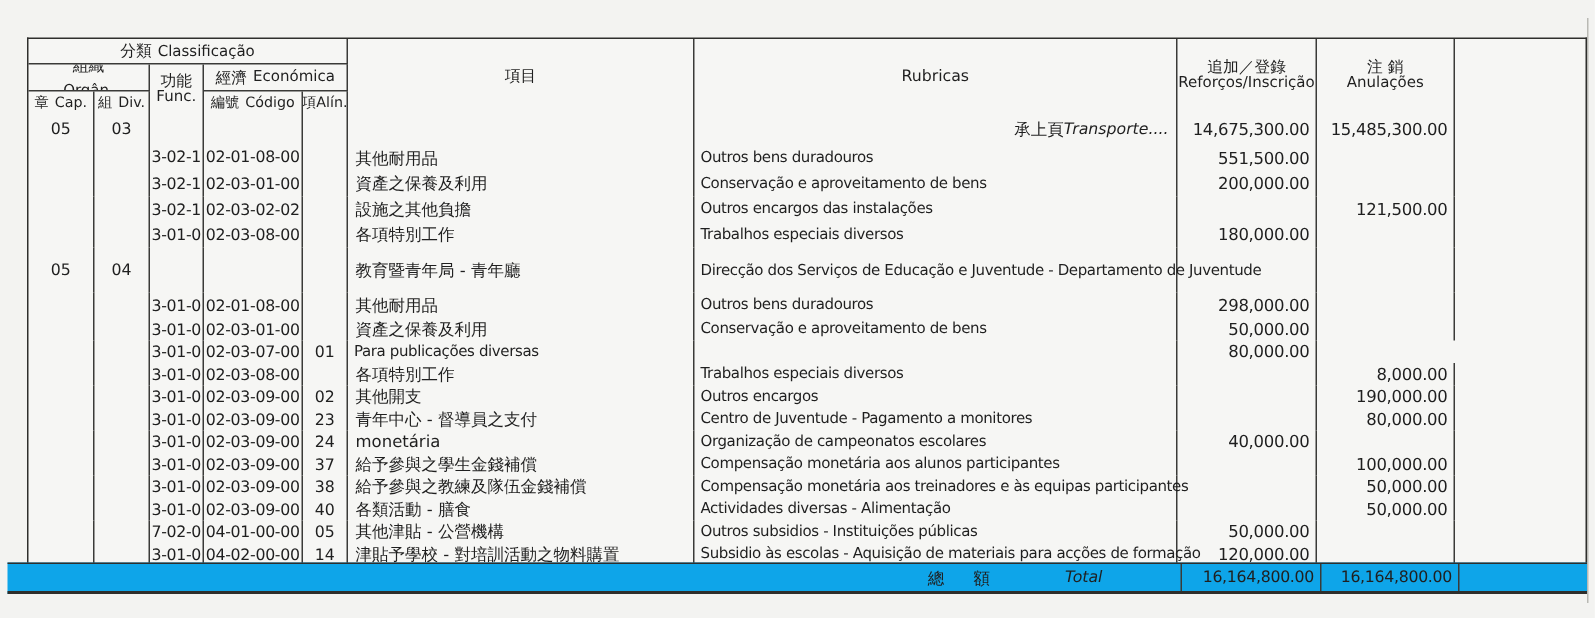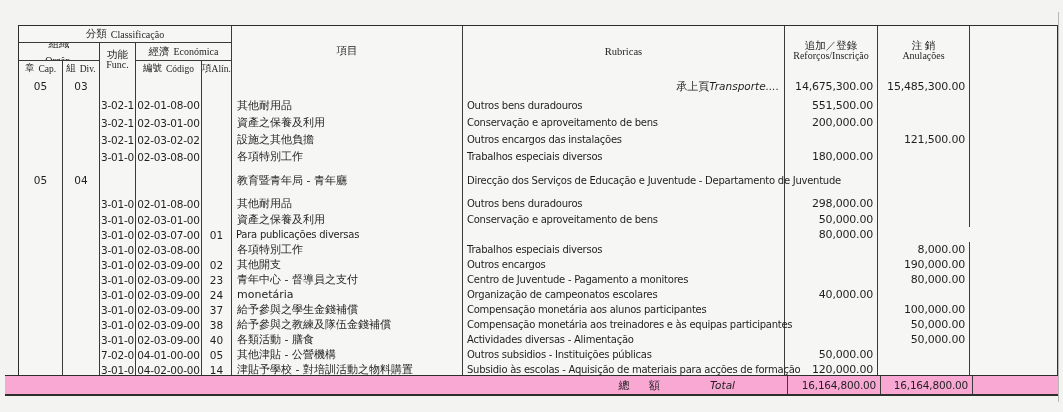--- a/index.html
+++ b/index.html
@@ -22,21 +22,21 @@
   }
   .grid{display:grid;grid-template-columns:44px 37px 36px 66px 30px 231px 322px 93px 92px 86px;}
   .hgrid{grid-template-rows:17px 18px 15px;}
   .cell{box-sizing:border-box;display:flex;align-items:center;overflow:hidden;}
   .br{border-right:1px solid #3a3a38;}
   .bb{border-bottom:1px solid #3a3a38;}
   .center{justify-content:center;text-align:center;}
   .col{flex-direction:column;justify-content:center;line-height:1.05;}
 
   
-  .hdr{font-size:10.5px;font-family:Liberation Serif, serif;}
+  .hdr{font-size:10.5px;}
   .hdr .pt{font-size:10px;}
   .hdr .zh{font-size:10.5px;}
   .h-class{grid-column:1/6;grid-row:1;}
   .h-organ{grid-column:1/3;grid-row:2;flex-direction:column;}
   .h-func{grid-column:3;grid-row:2/4;}
   .h-econ{grid-column:4/6;grid-row:2;}
   .h-cap{grid-column:1;grid-row:3;}
   .h-div{grid-column:2;grid-row:3;}
   .h-cod{grid-column:4;grid-row:3;}
   .h-alin{grid-column:5;grid-row:3;font-size:9.5px;}
@@ -58,21 +58,21 @@
   .h20{height:20px;}.h18{height:18px;}.h17{height:17px;}.h30{height:30px;}.h15{height:15px;}
   .row .cell{height:100%;}
   .carry-rub{justify-content:flex-end;padding-right:5px;white-space:nowrap;overflow:visible;font-size:11px;}
   .ital{font-style:italic;font-size:10.5px;}
 
   
   .total-row{
     position:absolute;left:5px;top:375px;width:1053px;height:18px;
     display:grid;grid-template-columns:783px 93px 92px 85px;
     border-top:1.2px solid #2e2e2c;border-bottom:2.2px solid #2e2e2c;
-    background:#f9a8d4;box-sizing:content-box;
+    background:#0ea5e9;box-sizing:content-box;
     font-size:11px;
   }
   .total-label{display:flex;align-items:center;justify-content:flex-end;gap:42px;padding-right:52px;box-sizing:border-box;border-right:1px solid #3a3a38;}
   .total-zh{letter-spacing:8px;}
   .total-num{display:flex;align-items:center;justify-content:flex-end;padding-right:4px;box-sizing:border-box;font-size:10.5px;letter-spacing:-0.2px;}
   .total-num.br{border-right:1px solid #3a3a38;}
 </style>
 </head>
 <body>
 

